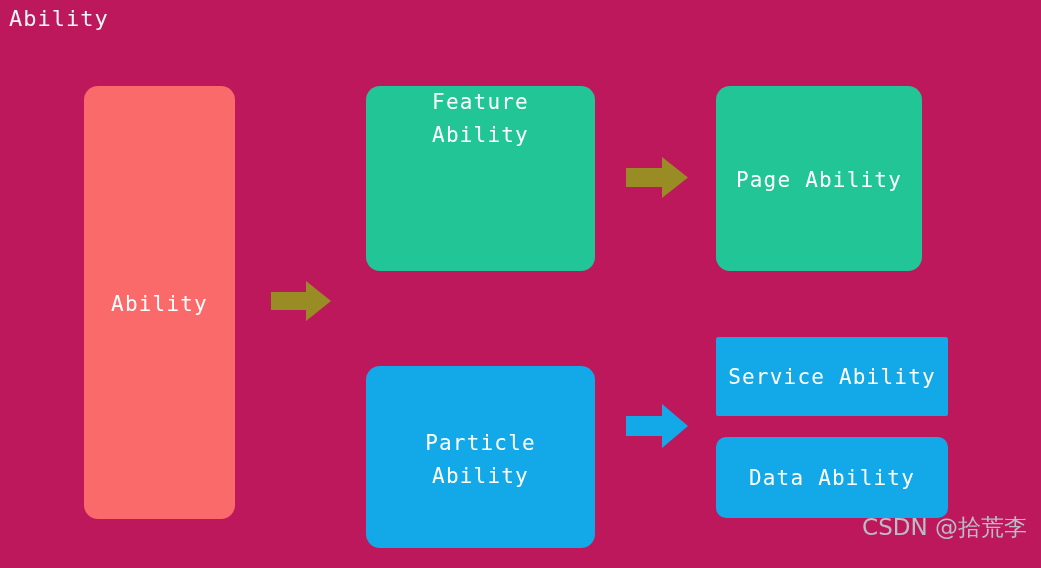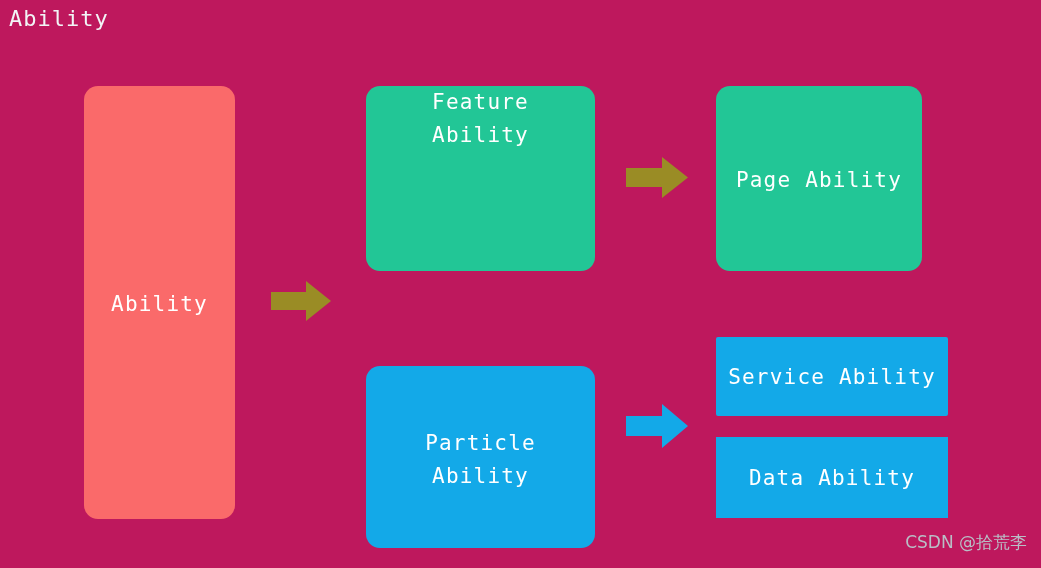--- a/index.html
+++ b/index.html
@@ -81,21 +81,21 @@
     background: #13a9e8;
     border-radius: 2px;
     padding-top: 24px;
   }
   .node-data {
     left: 716px;
     top: 437px;
     width: 232px;
     height: 81px;
     background: #13a9e8;
-    border-radius: 0;
+    border-radius: 10px;
     padding-top: 25px;
   }
   .arrow {
     position: absolute;
   }
   .arrow-main {
     left: 271px;
     top: 281px;
     width: 60px;
     height: 40px;
@@ -108,22 +108,22 @@
   }
   .arrow-particle {
     left: 626px;
     top: 404px;
     width: 62px;
     height: 44px;
   }
   .watermark {
     position: absolute;
     right: 14px;
-    bottom: 14px;
-    font-size: 17px;
+    bottom: 25px;
+    font-size: 23px;
     color: #b9bec6;
     font-family: "DejaVu Sans", "Liberation Sans", sans-serif;
     white-space: pre;
   }
 </style>
 </head>
 <body>
 
 <div id="canvas">
 

